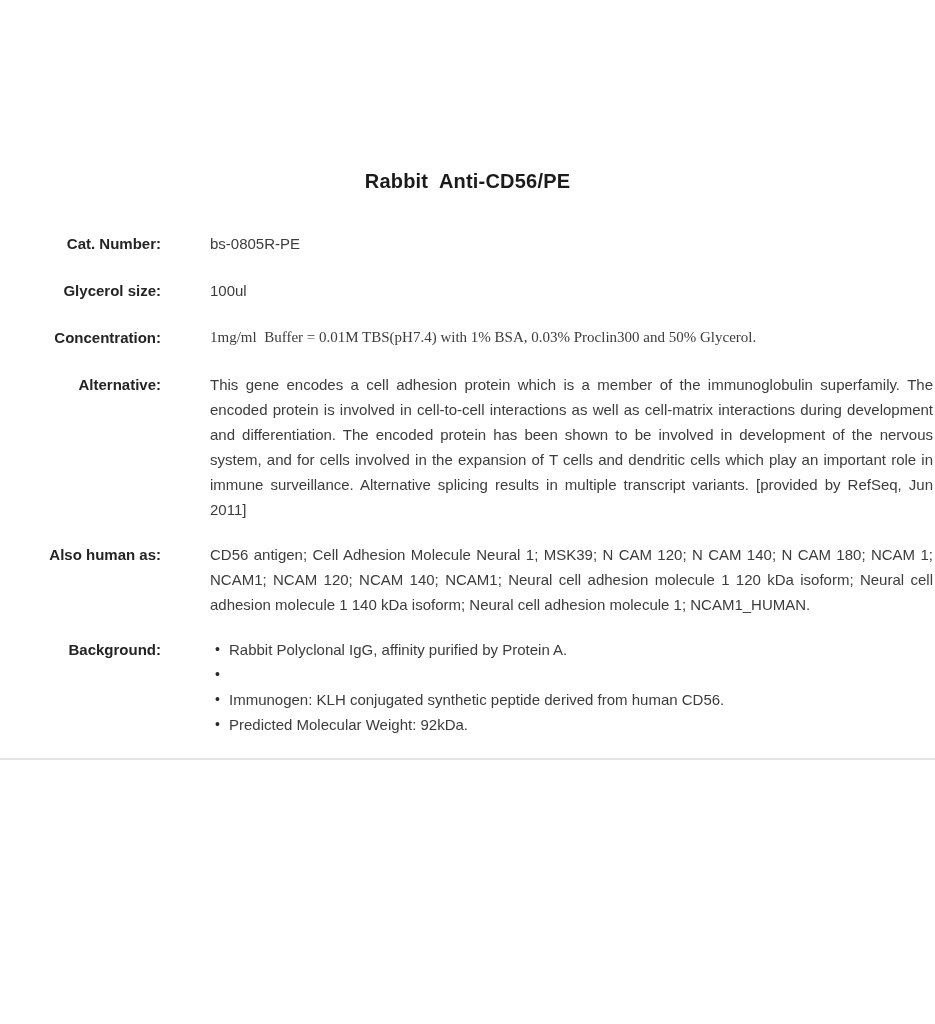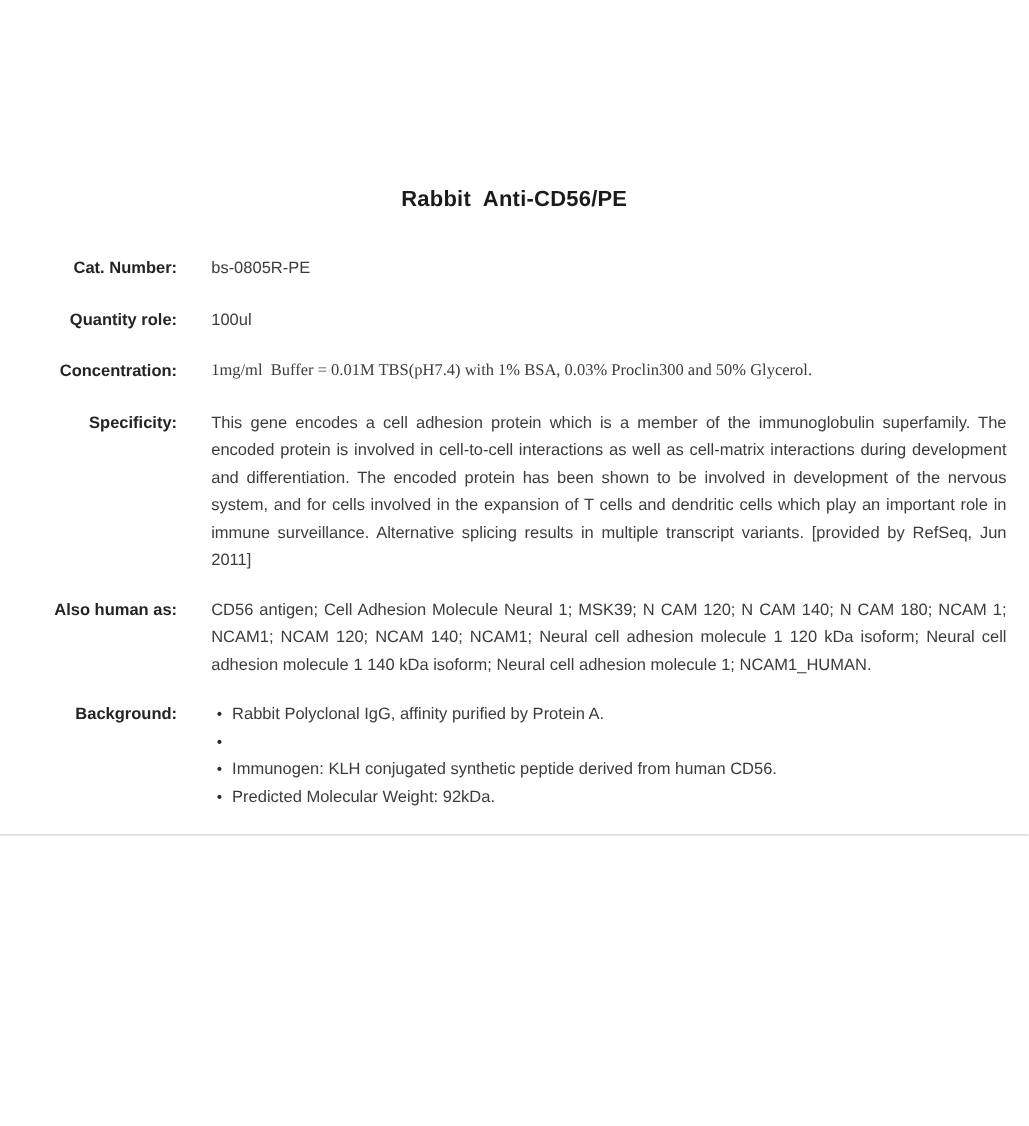--- a/index.html
+++ b/index.html
@@ -32,20 +32,21 @@
   }
   .fields {
     position: absolute;
     top: 231px;
     left: 0;
     width: 935px;
   }
   .row {
     display: flex;
     align-items: flex-start;
+    gap: 18px;
   }
   .row.gap-sm { margin-bottom: 22px; }
   .row.gap-md { margin-bottom: 20px; }
   .label {
     width: 161px;
     flex: 0 0 161px;
     text-align: right;
     font-weight: bold;
     color: #242424;
     font-size: 15px;
@@ -92,31 +93,31 @@
   <div class="doc-title">Rabbit  Anti-CD56/PE</div>
 
   <div class="fields">
 
     <div class="row gap-sm">
       <div class="label">Cat. Number:</div>
       <div class="value">bs-0805R-PE</div>
     </div>
 
     <div class="row gap-sm">
-      <div class="label">Quantity role:</div>
+      <div class="label">Glycerol size:</div>
       <div class="value">100ul</div>
     </div>
 
     <div class="row gap-sm">
       <div class="label">Concentration:</div>
       <div class="value preserve-ws">1mg/ml  Buffer = 0.01M TBS(pH7.4) with 1% BSA, 0.03% Proclin300 and 50% Glycerol.</div>
     </div>
 
     <div class="row gap-md">
-      <div class="label">Specificity:</div>
+      <div class="label">Alternative:</div>
       <div class="value justify">This gene encodes a cell adhesion protein which is a member of the immunoglobulin superfamily. The encoded protein is involved in cell-to-cell interactions as well as cell-matrix interactions during development and differentiation. The encoded protein has been shown to be involved in development of the nervous system, and for cells involved in the expansion of T cells and dendritic cells which play an important role in immune surveillance. Alternative splicing results in multiple transcript variants. [provided by RefSeq, Jun 2011]</div>
     </div>
 
     <div class="row gap-md">
       <div class="label">Also human as:</div>
       <div class="value justify">CD56 antigen; Cell Adhesion Molecule Neural 1; MSK39; N CAM 120; N CAM 140; N CAM 180; NCAM 1; NCAM1; NCAM 120; NCAM 140; NCAM1; Neural cell adhesion molecule 1 120 kDa isoform; Neural cell adhesion molecule 1 140 kDa isoform; Neural cell adhesion molecule 1; NCAM1_HUMAN.</div>
     </div>
 
     <div class="row">
       <div class="label">Background:</div>

